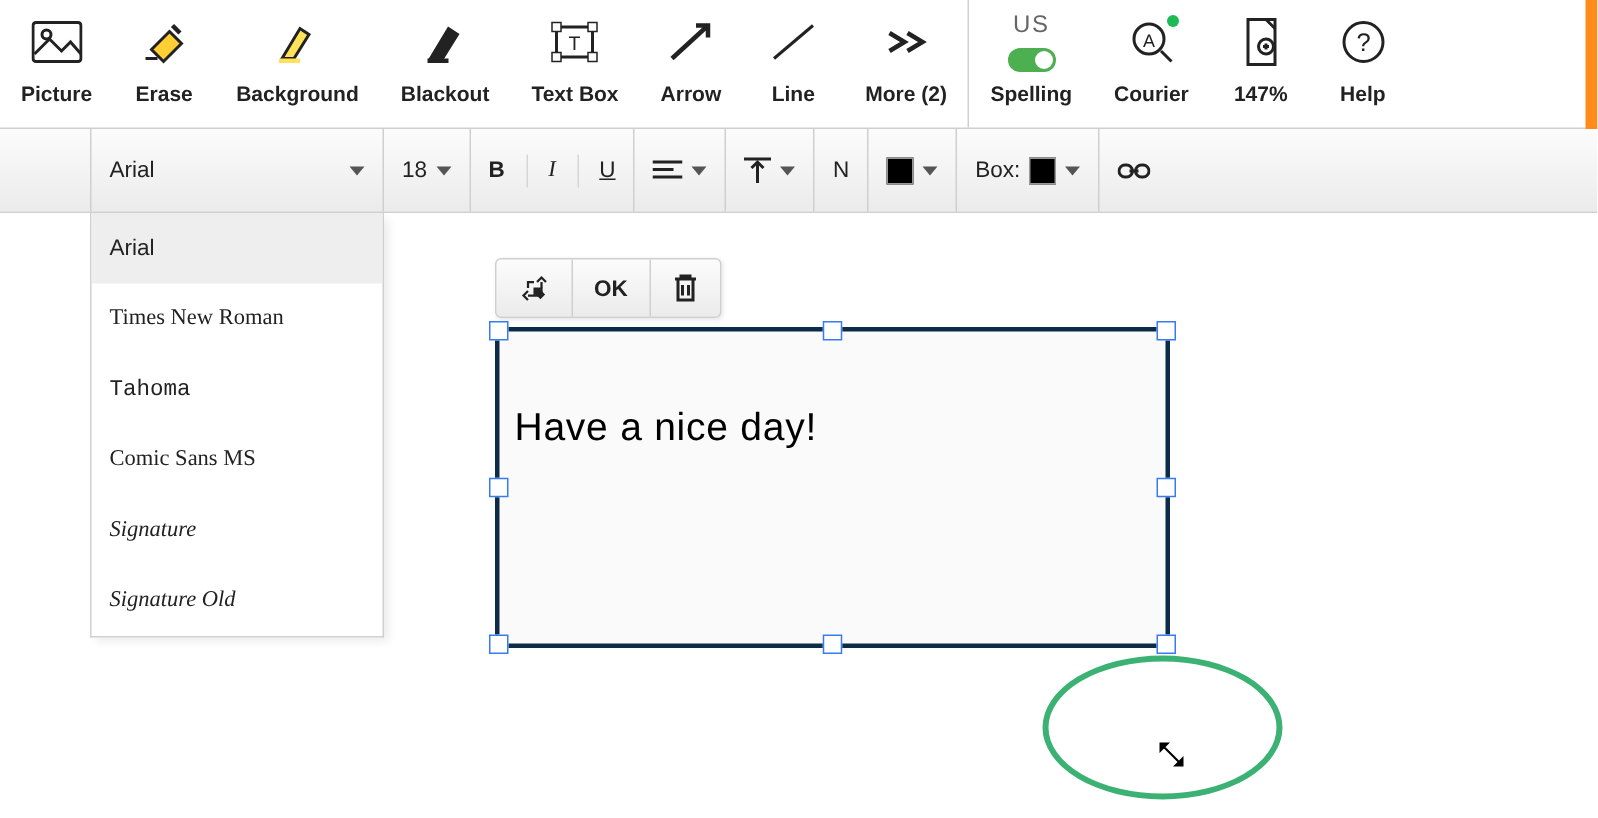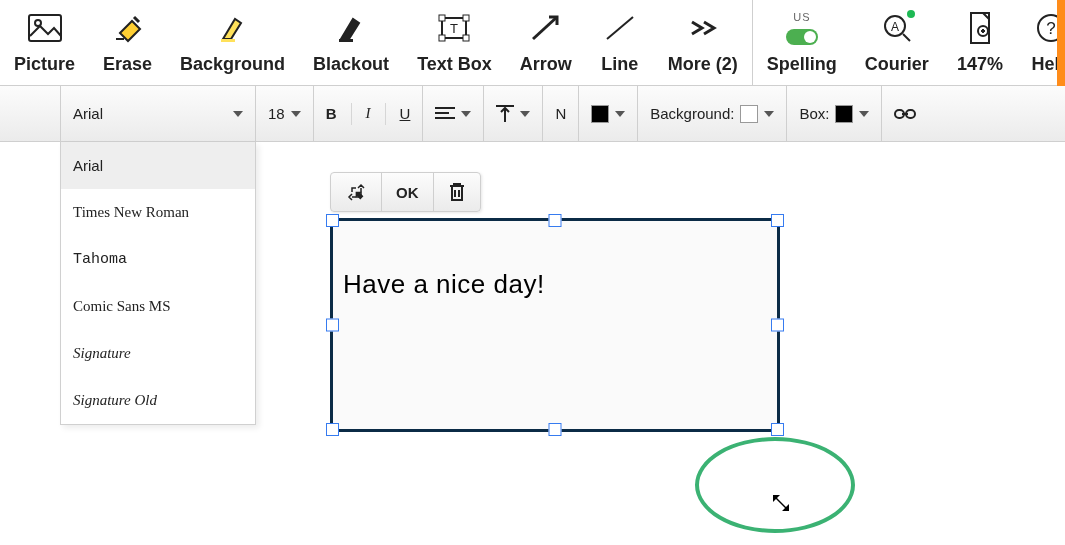--- a/index.html
+++ b/index.html
@@ -18,21 +18,21 @@
 
   
   .maintb {
     display:flex; align-items:stretch; height:86px; border-bottom:1px solid var(--border-gray);
   }
   .maintb .tool {
     flex:0 0 auto; padding:8px 14px 6px 14px; display:flex; flex-direction:column; align-items:center; justify-content:flex-start; gap:6px;
     cursor:pointer;
   }
   .maintb .tool .ic { width:40px; height:40px; display:flex; align-items:center; justify-content:center; }
-  .maintb .tool .lbl { font-size:18px; color:var(--text-dark); font-weight:600; }
+  .maintb .tool .lbl { font-size:14px; color:var(--text-dark); font-weight:600; }
   .maintb .sep { width:0; border-left:1px solid var(--border-gray); margin:0; }
 
   
   .fmtbar {
     display:flex; align-items:stretch; height:56px; border-bottom:1px solid var(--border-gray);
     background:linear-gradient(var(--bg-toolbargrad-top),var(--bg-toolbargrad-bot));
   }
   .fmtbar .cell {
     display:flex; align-items:center; gap:6px; padding:0 12px; border-right:1px solid var(--border-gray);
     font-size:15px; color:var(--text-dark);
@@ -101,21 +101,21 @@
   }
 
   
   .edge { position:absolute; right:0; top:0; width:8px; height:86px; background:var(--orange); }
 
   
   .toggle {
     width:32px; height:16px; border-radius:8px; background:#4caf50; position:relative; margin-top:4px;
   }
   .toggle::after { content:""; position:absolute; right:2px; top:2px; width:12px; height:12px; border-radius:50%; background:#fff; }
-  .us { font-size:11px; color:#666; letter-spacing:1px; }
+  .us { font-size:16px; color:#666; letter-spacing:1px; }
 
   
   .dot { position:absolute; top:2px; right:2px; width:8px; height:8px; border-radius:50%; background:#1db954; }
   .relic { position:relative; }
 
   svg { display:block; }
 </style>
 </head>
 <body>
 
@@ -273,25 +273,20 @@
           <path d="M5 8 L9 4 L13 8" fill="none" stroke="#222" stroke-width="2"></path>
         </svg>
     </span>
     <span class="caret"></span>
   </div>
   <div class="cell">
     <span>N</span>
   </div>
   <div class="cell">
     <span class="swatch sw-black"></span>
-    <span class="caret"></span>
-  </div>
-  <div class="cell">
-    <span>Background:</span>
-    <span class="swatch sw-white"></span>
     <span class="caret"></span>
   </div>
   <div class="cell">
     <span>Box:</span>
     <span class="swatch sw-black"></span>
     <span class="caret"></span>
   </div>
   <div class="cell" style="border-right:none">
     <span>
       <svg width="22" height="14" viewBox="0 0 22 14">

